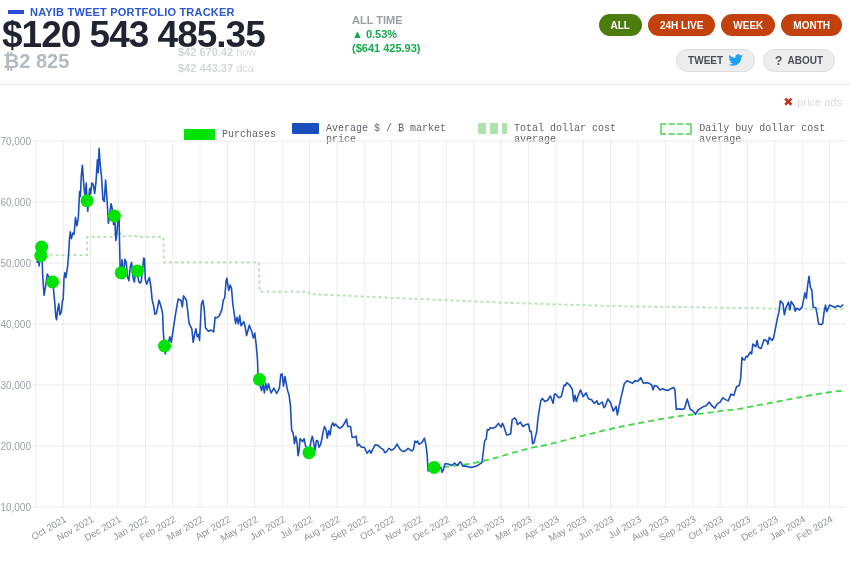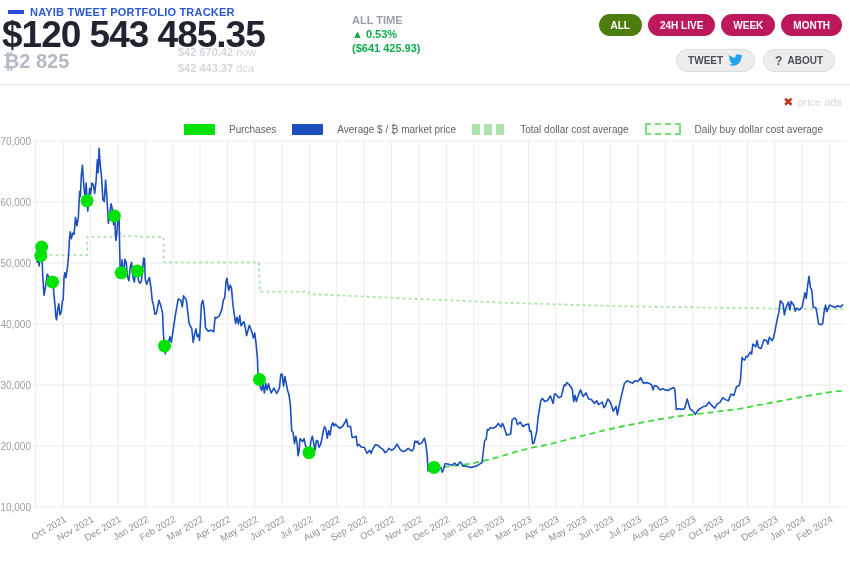--- a/index.html
+++ b/index.html
@@ -15,36 +15,36 @@
              color:#1f2430;letter-spacing:-1px;}
   .total-btc{position:absolute;left:3px;top:50px;font-size:20px;font-weight:bold;color:#b4bac2;}
   .sub-prices{position:absolute;left:178px;top:44px;font-size:11px;color:#d3d7dc;line-height:16px;}
   .sub-prices .val{font-weight:bold;}
   .alltime{position:absolute;left:352px;top:13px;font-size:11px;line-height:14px;font-weight:bold;}
   .alltime .lbl{color:#9aa0a8;}
   .alltime .chg{color:#12a94c;}
   
   .range-row{position:absolute;top:14px;right:8px;display:flex;gap:6px;}
   .range-btn{height:22px;border:none;border-radius:12px;padding:0 12px;font-size:10px;
-             font-weight:bold;color:#fff;background:#be185d;cursor:pointer;
+             font-weight:bold;color:#fff;background:#c2410c;cursor:pointer;
              font-family:inherit;display:flex;align-items:center;}
   .range-btn.active{background:#4d7c0f;text-align:right;}
   .action-row{position:absolute;top:49px;right:15px;display:flex;gap:8px;}
   .action-btn{height:23px;border:1px solid #dcdcdc;border-radius:12px;padding:8px 11px;
               font-size:10px;font-weight:bold;color:#4a4f57;background:#ededed;cursor:pointer;
               font-family:inherit;display:flex;align-items:center;gap:5px;}
   .action-btn.outlined{border-color:#9aa0a8;background:#f2f2f2;}
   .q-icon{font-size:12px;font-weight:bold;color:#555;}
   .divider{position:absolute;left:0;top:84px;width:850px;height:1px;background:#e7e9ec;}
   .hide-ads{position:absolute;top:95px;right:8px;display:flex;align-items:center;gap:4px;
             font-size:11px;color:#d9d9d9;cursor:pointer;}
   .hide-ads .x{color:#c62f21;font-size:12px;font-weight:bold;}
   
   .legend{position:absolute;left:184px;top:123px;display:flex;align-items:center;gap:16px;}
-  .legend-item{display:flex;align-items:center;gap:14px;font-size:10px;color:#5f6368;cursor:pointer;}
+  .legend-item{display:flex;align-items:flex-start;gap:7px;font-size:10px;color:#5f6368;cursor:pointer;font-family:Liberation Mono, monospace;}
   .sw{display:inline-block;height:11px;border-radius:1px;}
   .sw-purchases{width:31px;background:#00e205;}
   .sw-price{width:31px;background:#1b4fbd;}
   .sw-totaldca{width:34px;background:repeating-linear-gradient(90deg,#aee3ab 0 8px,transparent 8px 12px);}
   .sw-dailydca{width:32px;height:8px;background:#f4fcf4;border:2px dashed #7fdb7f;}
   
   #chart-svg{position:absolute;left:0;top:110px;}
   #chart-svg text{font-family:"Liberation Sans","DejaVu Sans",sans-serif;}
   .ylab{font-size:10px;fill:#9aa0a6;}
   .xlab{font-size:9.5px;fill:#8d9298;}

